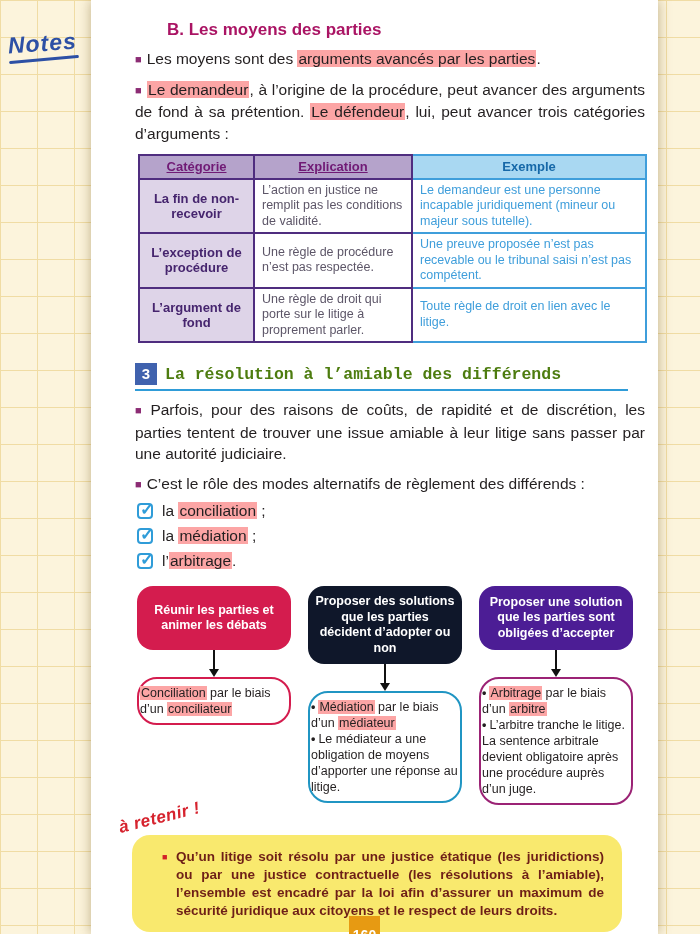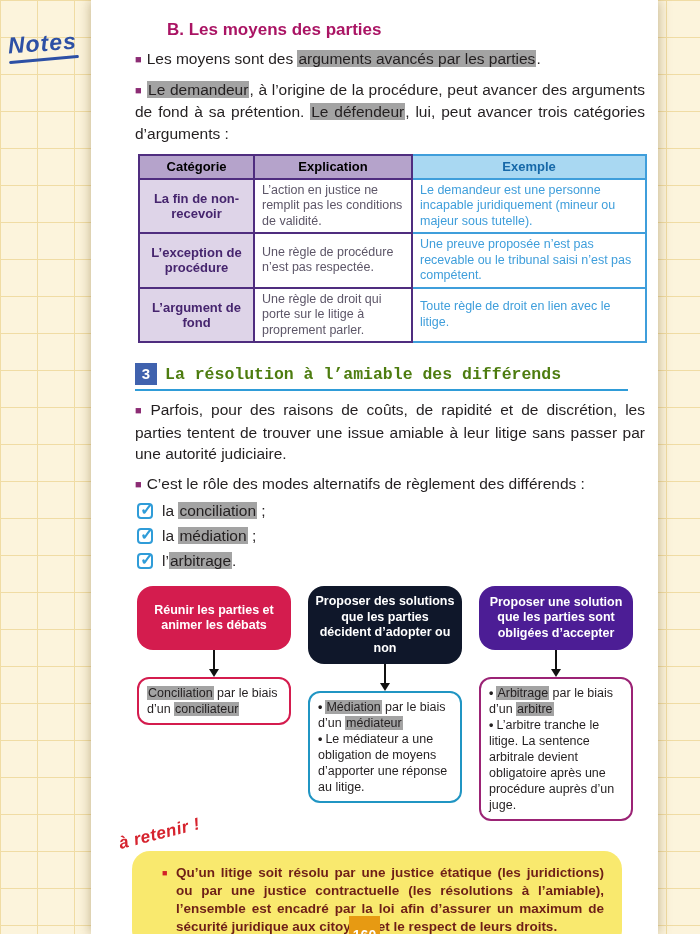--- a/index.html
+++ b/index.html
@@ -16,35 +16,35 @@
   .notes-wrap { position:absolute; left:8px; top:30px; transform:rotate(-4deg); }
   .notes { font-size:23px; font-weight:bold; font-style:italic; color:#2d50a5;
     letter-spacing:1px; }
   .notes-underline { width:70px; height:3px; background:#2d50a5; margin-top:1px;
     transform:rotate(-1deg); border-radius:2px; }
 
   .page { position:absolute; left:91px; top:0; width:567px; height:934px;
     background:#ffffff; padding:16px 13px 0 44px;
     box-shadow:0 0 12px rgba(120,90,30,.45); }
 
-  .hl { background:#a3a3a3; padding:0 1px; }
+  .hl { background:#fca5a5; padding:0 1px; }
 
   .h-b { margin-left:32px; margin-top:4px; font-size:17px; font-weight:bold;
     color:#aa1464; }
 
   .para { font-size:15.5px; line-height:21.5px; color:#231f20;
     text-align:justify; margin-top:8px; }
   .sq-bullet { color:#8c2c74; font-size:11px; vertical-align:1px; margin-right:5px; }
 
   table.cat { border-collapse:collapse; margin:10px 0 0 3px; width:507px;
     font-size:12.5px; line-height:15.5px; table-layout:fixed; }
   table.cat td, table.cat th { padding:3px 7px; }
   .p-border { border:2px solid #4f2d7f; }
   .b-border { border:2px solid #3f9edb; }
-  th.hdr-p { background:#b5a3cb; color:#000000; font-size:13px; }
+  th.hdr-p { background:#b5a3cb; color:#701a75; font-size:13px;text-decoration:underline; }
   th.hdr-b { background:#a9d8f2; color:#1668a8; font-size:13px; }
   td.cat-label { background:#ded4e8; color:#46256e; font-weight:bold;
     text-align:center; vertical-align:middle; font-size:13px; line-height:15px; }
   td.cat-expl { color:#5d5668; vertical-align:middle; }
   td.cat-ex { color:#3f9edb; vertical-align:middle; }
 
   .sec3 { display:flex; align-items:center; margin-top:20px;
     border-bottom:2.5px solid #2f9cd8; padding-bottom:4px; width:493px; }
   .sec3-num { width:22px; height:22px; background:#4062ae; color:#fff;
     font-weight:bold; font-size:15px; text-align:center; line-height:22px;
@@ -63,21 +63,21 @@
   .flow-top { border-radius:16px; color:#fff; font-weight:bold; font-size:12.5px;
     line-height:15.5px; text-align:center; padding:8px 7px; min-height:64px;
     display:flex; align-items:center; justify-content:center; }
   .bg-red { background:#d41c4e; } .bg-blue { background:#0f172a; }
   .bg-purple { background:#4c1d95; }
   .arrow { align-self:center; display:flex; flex-direction:column;
     align-items:center; height:27px; }
   .arrow .line { width:1.5px; flex:1; background:#111; }
   .arrow .head { width:0; height:0; border-left:5.5px solid transparent;
     border-right:5.5px solid transparent; border-top:8px solid #111; }
-  .flow-bottom { background:#fff; border-radius:12px; padding:6px 8px;
+  .flow-bottom { background:#fff; border-radius:20px; padding:6px 1px;
     font-size:12.5px; line-height:16px; color:#231f20; }
   .bd-red { border:2px solid #d41c4e; } .bd-blue { border:2px solid #2095c3; }
   .bd-purple { border:2px solid #9b2375; }
   .flow-item .dot { font-weight:bold; margin-right:3px; }
 
   .retenir { position:relative; margin-top:30px; margin-left:-3px; width:490px;
     background:#f9e96e; border-radius:18px; padding:13px 18px 12px 30px; }
   .retenir-label { position:absolute; top:-27px; left:-14px;
     transform:rotate(-14deg); color:#d6232e; font-size:17px; font-weight:bold;
     font-style:italic; letter-spacing:.5px; }

